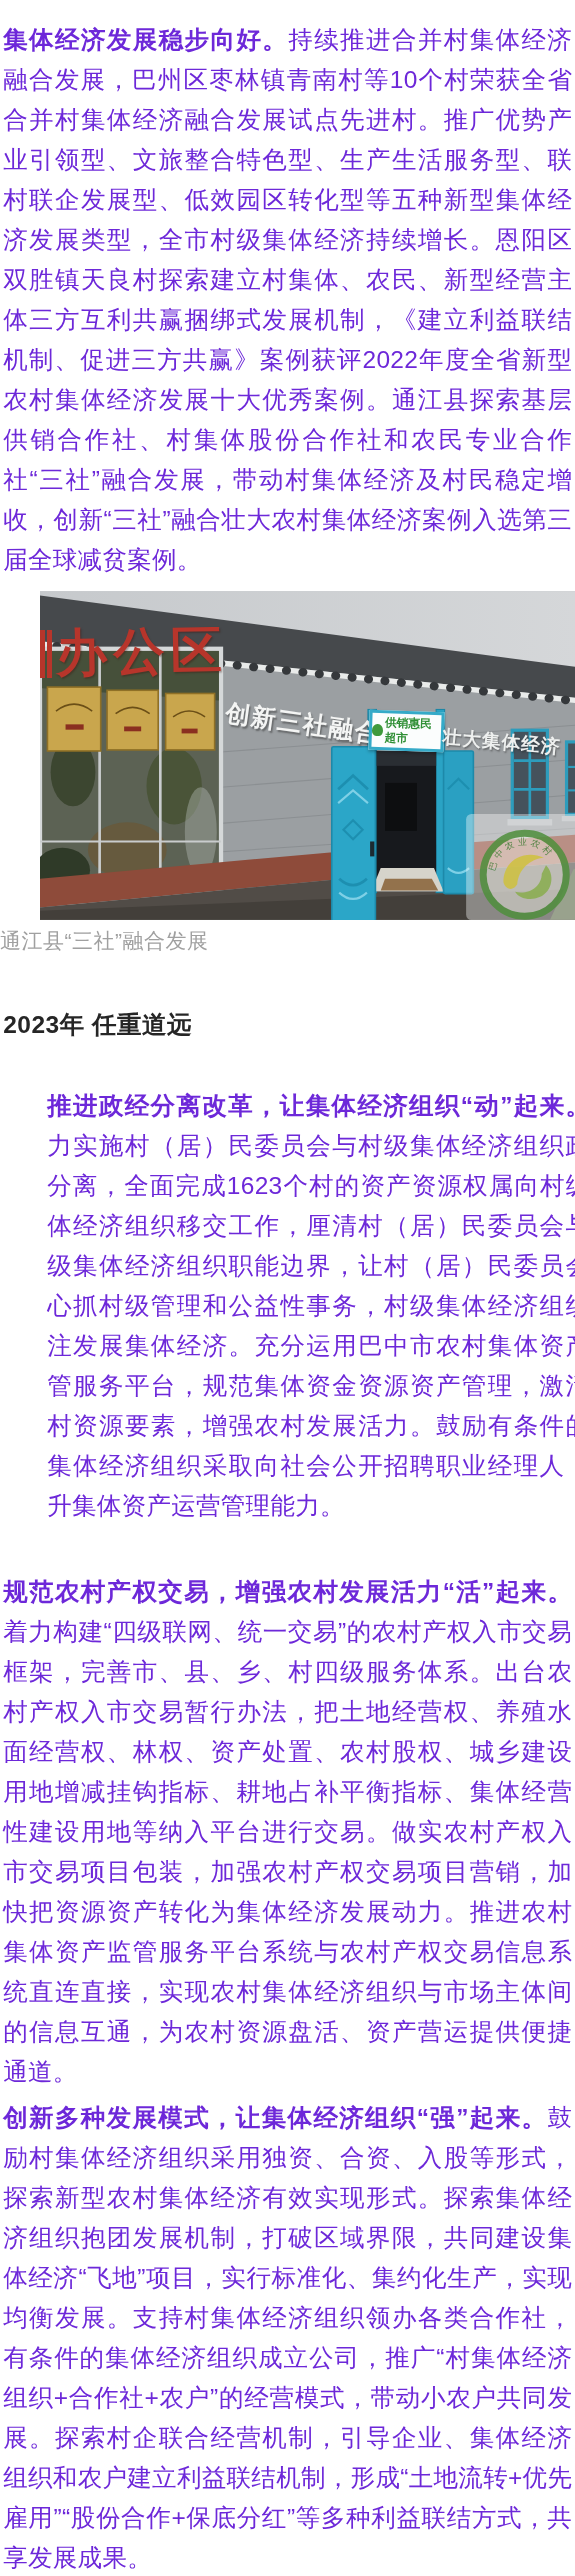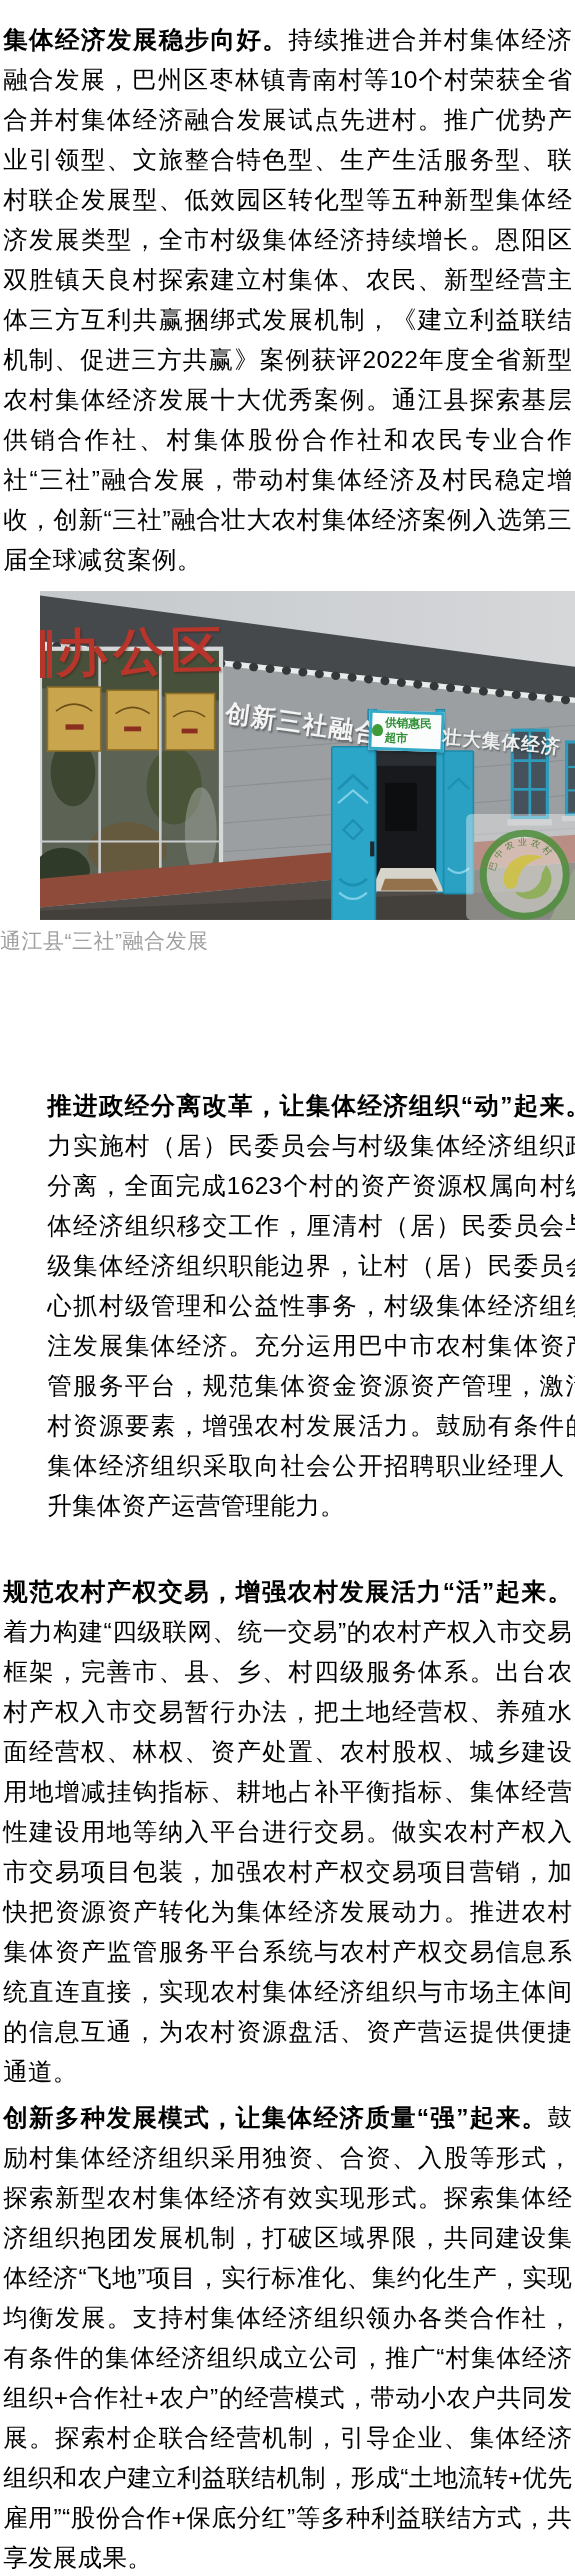--- a/index.html
+++ b/index.html
@@ -1,19 +1,19 @@
 <!DOCTYPE html>
 <html style="font-size:8.5px"><head>
 <meta charset="utf-8">
 <style>
   html,body{margin:0;padding:0;background:#ffffff;}
   .page{position:relative;width:575px;height:2576px;background:#ffffff;overflow:hidden;
         font-family:"Liberation Sans",sans-serif;}
   .para{position:absolute;left:3.2px;width:569px;margin:0;
-        font-size:24.5px;line-height:40px;letter-spacing:0.3px;color:#000000;
+        font-size:24.5px;line-height:40px;letter-spacing:0.3px;color:#6d28d9;
         text-align:justify;word-break:break-all;}
   .para .lead{font-weight:700;}
   .caption{position:absolute;left:0;width:575px;
            font-size:21px;line-height:25.6px;color:#a0a0a0;letter-spacing:0.5px;}
   .heading{position:absolute;left:3.2px;width:569px;margin:0;
            font-size:24.5px;line-height:32px;font-weight:700;color:#262626;letter-spacing:0.5px;}
   
   .photo{position:absolute;left:0;top:582px;width:575px;height:329px;overflow:hidden;background:#cdd0d3;}
   .photo svg.bg{position:absolute;left:0;top:0;z-index:1;}
   .ph-txt{position:absolute;z-index:3;white-space:nowrap;}
@@ -163,21 +163,22 @@
         <path d="M150,96 C166,112 164,144 138,156 C120,164 98,158 92,146 C118,152 142,136 142,112 Z" fill="#88ad4e" opacity=".85"></path>
         <text font-size="17" fill="#3e7a33" opacity=".85" letter-spacing="6" font-family="Liberation Sans, sans-serif">
           <textPath href="#wmarc" startOffset="6">巴中农业农村</textPath>
         </text>
       </svg>
     </div>
   </figure>
 
   <figcaption class="caption" style="top:928px;">通江县“三社”融合发展</figcaption>
 
+  <h2 class="heading" style="top:1009px;">2023年  任重道远</h2>
 
   <p class="para" style="top:1086px;margin-left:44px;"><span class="lead">推进政经分离改革，让集体经济组织“动”起来。</span><span>大力实施村（居）民委员会与村级集体经济组织政经分离，全面完成1623个村的资产资源权属向村级集体经济组织移交工作，厘清村（居）民委员会与村级集体经济组织职能边界，让村（居）民委员会专心抓村级管理和公益性事务，村级集体经济组织专注发展集体经济。充分运用巴中市农村集体资产监管服务平台，规范集体资金资源资产管理，激活农村资源要素，增强农村发展活力。鼓励有条件的村集体经济组织采取向社会公开招聘职业经理人，提升集体资产运营管理能力。</span></p>
 
   <p class="para" style="top:1572px;"><span class="lead">规范农村产权交易，增强农村发展活力“活”起来。</span><span>着力构建“四级联网、统一交易”的农村产权入市交易框架，完善市、县、乡、村四级服务体系。出台农村产权入市交易暂行办法，把土地经营权、养殖水面经营权、林权、资产处置、农村股权、城乡建设用地增减挂钩指标、耕地占补平衡指标、集体经营性建设用地等纳入平台进行交易。做实农村产权入市交易项目包装，加强农村产权交易项目营销，加快把资源资产转化为集体经济发展动力。推进农村集体资产监管服务平台系统与农村产权交易信息系统直连直接，实现农村集体经济组织与市场主体间的信息互通，为农村资源盘活、资产营运提供便捷通道。</span></p>
 
-  <p class="para" style="top:2098px;"><span class="lead">创新多种发展模式，让集体经济质量“强”起来。</span><span>鼓励村集体经济组织采用独资、合资、入股等形式，探索新型农村集体经济有效实现形式。探索集体经济组织抱团发展机制，打破区域界限，共同建设集体经济“飞地”项目，实行标准化、集约化生产，实现均衡发展。支持村集体经济组织领办各类合作社，有条件的集体经济组织成立公司，推广“村集体经济组织+合作社+农户”的经营模式，带动小农户共同发展。探索村企联合经营机制，引导企业、集体经济组织和农户建立利益联结机制，形成“土地流转+优先雇用”“股份合作+保底分红”等多种利益联结方式，共享发展成果。</span></p>
+  <p class="para" style="top:2098px;"><span class="lead">创新多种发展模式，让集体经济组织“强”起来。</span><span>鼓励村集体经济组织采用独资、合资、入股等形式，探索新型农村集体经济有效实现形式。探索集体经济组织抱团发展机制，打破区域界限，共同建设集体经济“飞地”项目，实行标准化、集约化生产，实现均衡发展。支持村集体经济组织领办各类合作社，有条件的集体经济组织成立公司，推广“村集体经济组织+合作社+农户”的经营模式，带动小农户共同发展。探索村企联合经营机制，引导企业、集体经济组织和农户建立利益联结机制，形成“土地流转+优先雇用”“股份合作+保底分红”等多种利益联结方式，共享发展成果。</span></p>
 
 </div>
 
 
 </body></html>

